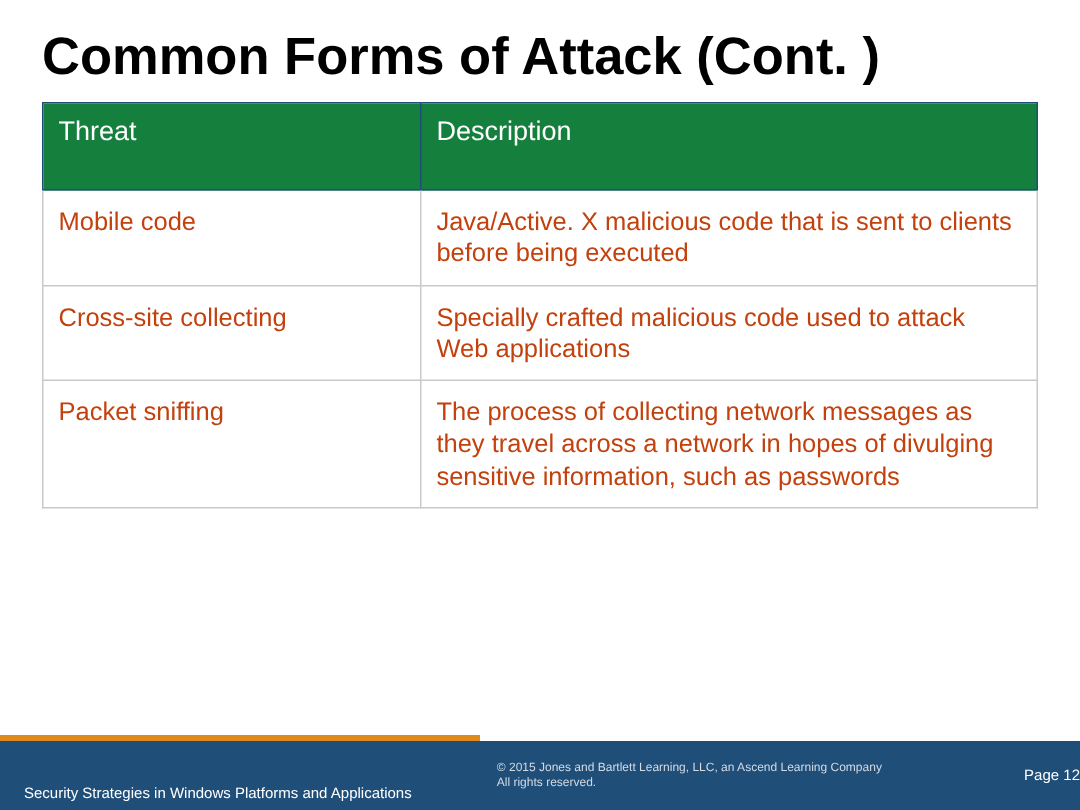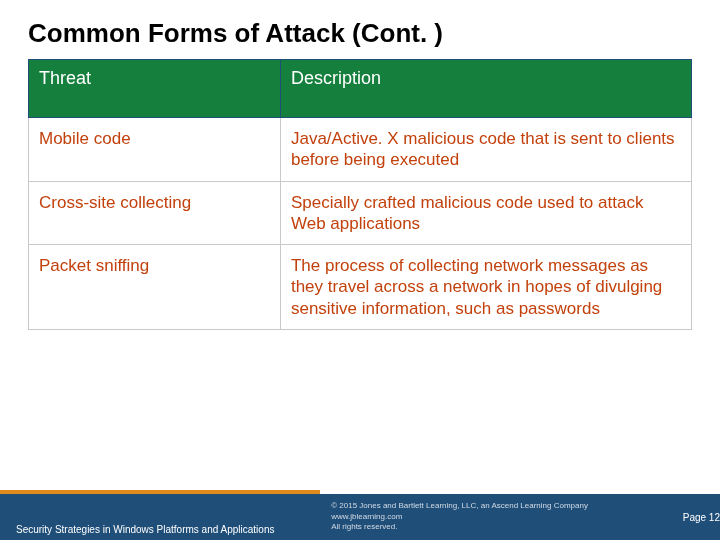--- a/index.html
+++ b/index.html
@@ -3,21 +3,21 @@
 <meta charset="utf-8">
 <style>
   * { box-sizing: border-box; margin: 0; padding: 0; }
   html, body { width: 720px; height: 540px; font-family: Arial, Helvetica, sans-serif; background: #fff; }
   .slide {
     width: 720px; height: 540px;
     display: flex; flex-direction: column;
     position: relative;
   }
   .title {
-    font-size: 26px;
+    font-size: 35px;
     font-weight: bold;
     color: #000;
     padding: 18px 28px 10px 28px;
   }
   .table-wrap {
     padding: 0 28px;
     flex: 1;
   }
   table {
     width: 100%;
@@ -111,19 +111,18 @@
         </tr>
       </tbody>
     </table>
   </div>
 
   <div class="footer">
     <div class="footer-orange"></div>
     <div class="footer-left">Security Strategies in Windows Platforms and Applications</div>
     <div class="footer-center">
       <div>© 2015 Jones and Bartlett Learning, LLC, an Ascend Learning Company</div>
-      <div>www.jblearning.com</div>
       <div>All rights reserved.</div>
     </div>
     <div class="footer-right">Page 12</div>
   </div>
 
 </div>
 
 </body></html>

